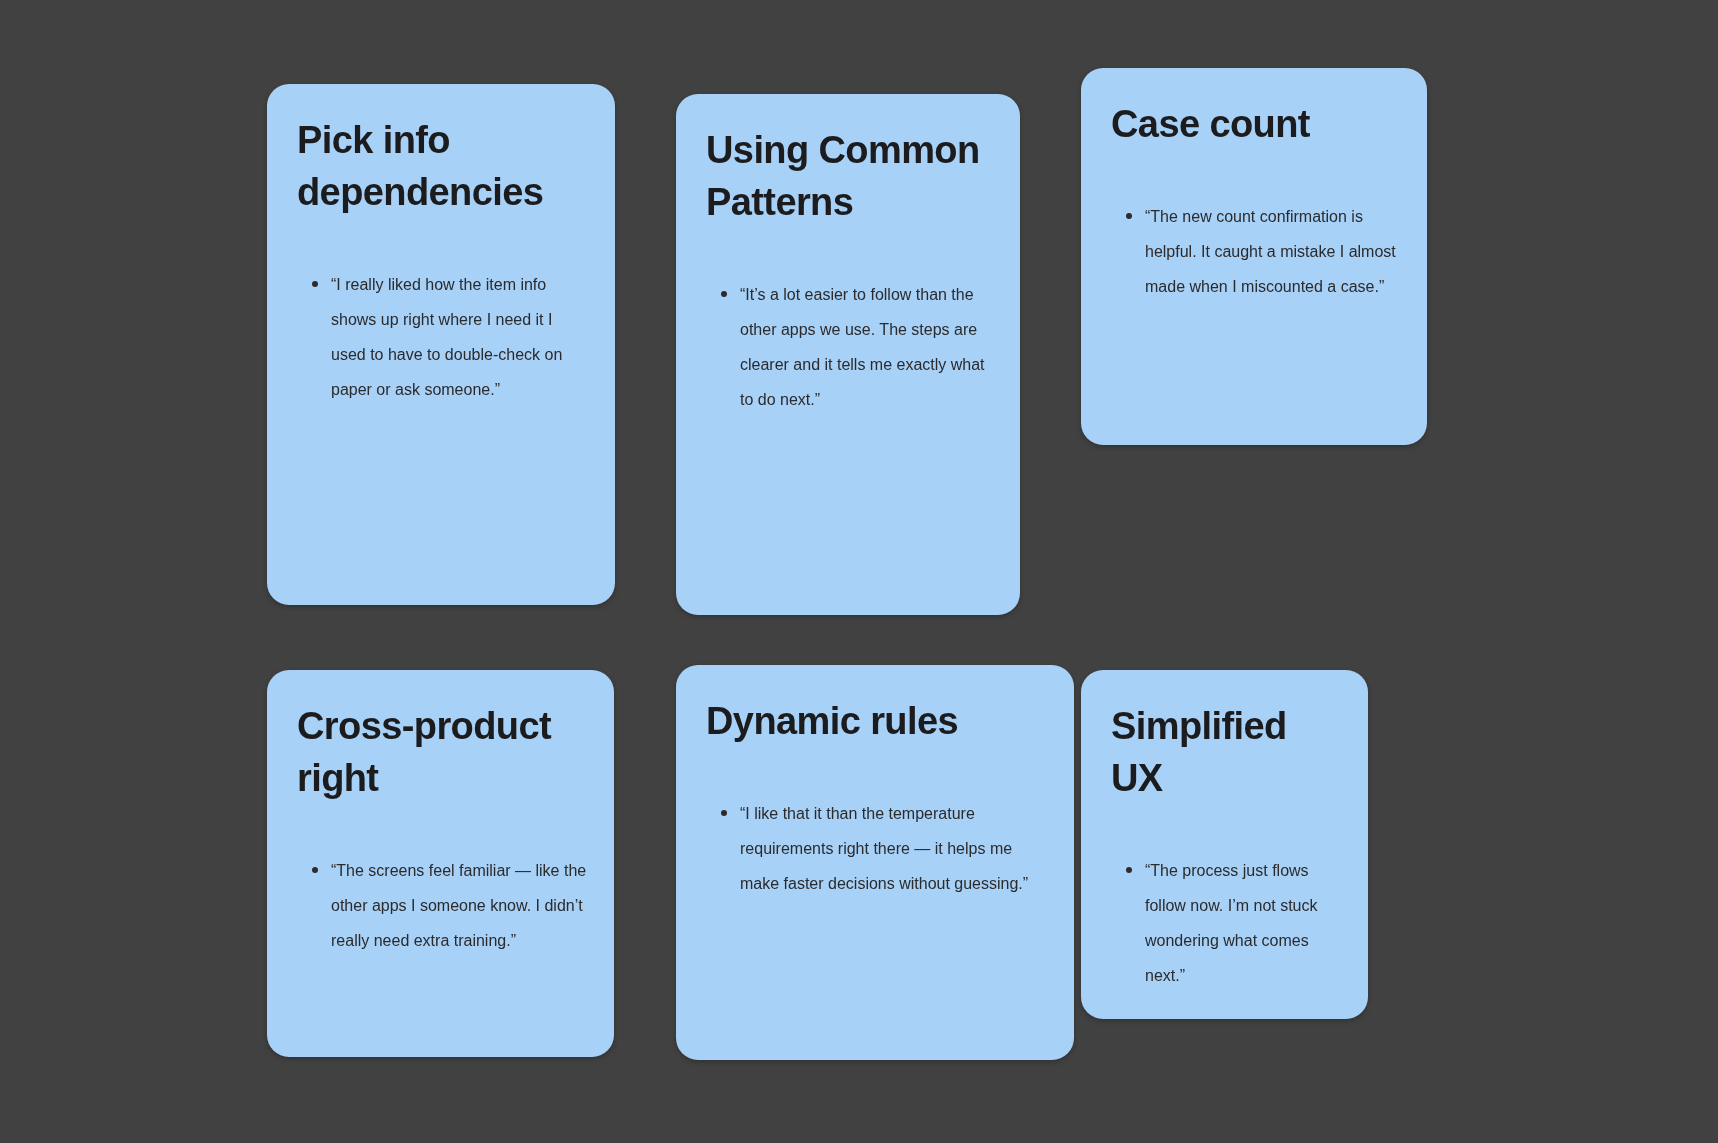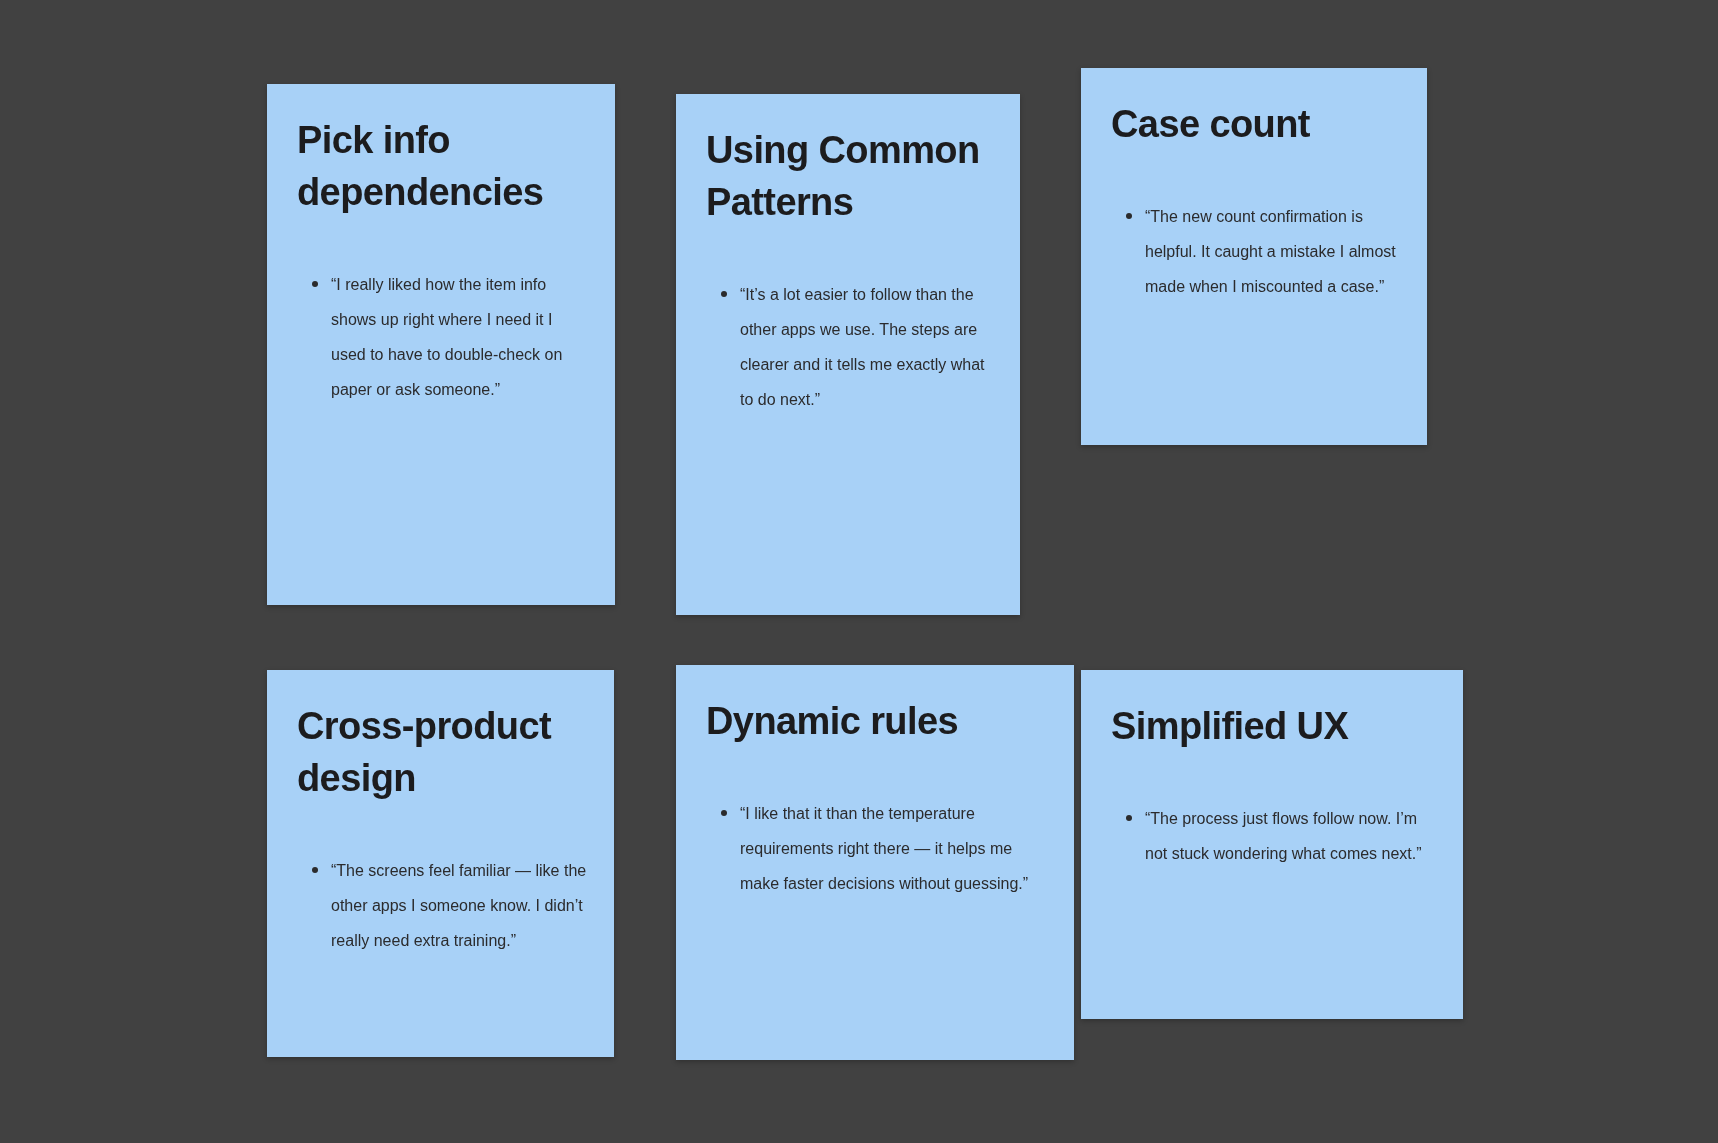--- a/index.html
+++ b/index.html
@@ -14,20 +14,21 @@
     background: var(--canvas-bg, #414141);
     font-family: "Liberation Sans", sans-serif;
     overflow: hidden;
   }
   .note {
     position: absolute;
     background: var(--note-bg, #a8d1f7);
     box-shadow: 0 2px 5px rgba(0,0,0,0.25);
     padding: 30px 26px 42px 30px;
     box-sizing: border-box;
+    border-radius: 22px;
   }
   .note-title {
     margin: 0 0 48px 0;
     font-size: 38px;
     line-height: 52px;
     font-weight: 700;
     letter-spacing: -0.6px;
     color: var(--title-color, #1c1c1e);
   }
   .note-list {
@@ -43,21 +44,21 @@
   .note-quote::marker {
     font-size: 20px;
     color: var(--body-color, #2b2b2d);
   }
   
   .n1 { left: 267px;  top: 84px;  width: 348px; height: 521px; }
   .n2 { left: 676px;  top: 84px;  width: 344px; height: 521px; margin-top: 10px; }
   .n3 { left: 1081px; top: 68px;  width: 346px; height: 377px; }
   .n4 { left: 267px;  top: 670px; width: 347px; height: 387px; }
   .n5 { left: 676px;  top: 665px; width: 398px; height: 395px; }
-  .n6 { left: 1081px; top: 670px; width: 382px; height: 349px; }
+  .n6 { left: 1081px; top: 670px; width: 287px; height: 349px; }
 </style>
 </head>
 <body>
 
 <div class="board">
 
   <div class="note n1">
     <h2 class="note-title">Pick info dependencies</h2>
     <ul class="note-list">
       <li class="note-quote">“I really liked how the item info shows up right where I need it I used to have to double-check on paper or ask someone.”</li>
@@ -72,21 +73,21 @@
   </div>
 
   <div class="note n3">
     <h2 class="note-title">Case count</h2>
     <ul class="note-list">
       <li class="note-quote">“The new count confirmation is helpful. It caught a mistake I almost made when I miscounted a case.”</li>
     </ul>
   </div>
 
   <div class="note n4">
-    <h2 class="note-title">Cross-product design</h2>
+    <h2 class="note-title">Cross-product right</h2>
     <ul class="note-list">
       <li class="note-quote">“The screens feel familiar — like the other apps I someone know. I didn’t really need extra training.”</li>
     </ul>
   </div>
 
   <div class="note n5">
     <h2 class="note-title">Dynamic rules</h2>
     <ul class="note-list">
       <li class="note-quote">“I like that it than the temperature requirements right there — it helps me make faster decisions without guessing.”</li>
     </ul>

